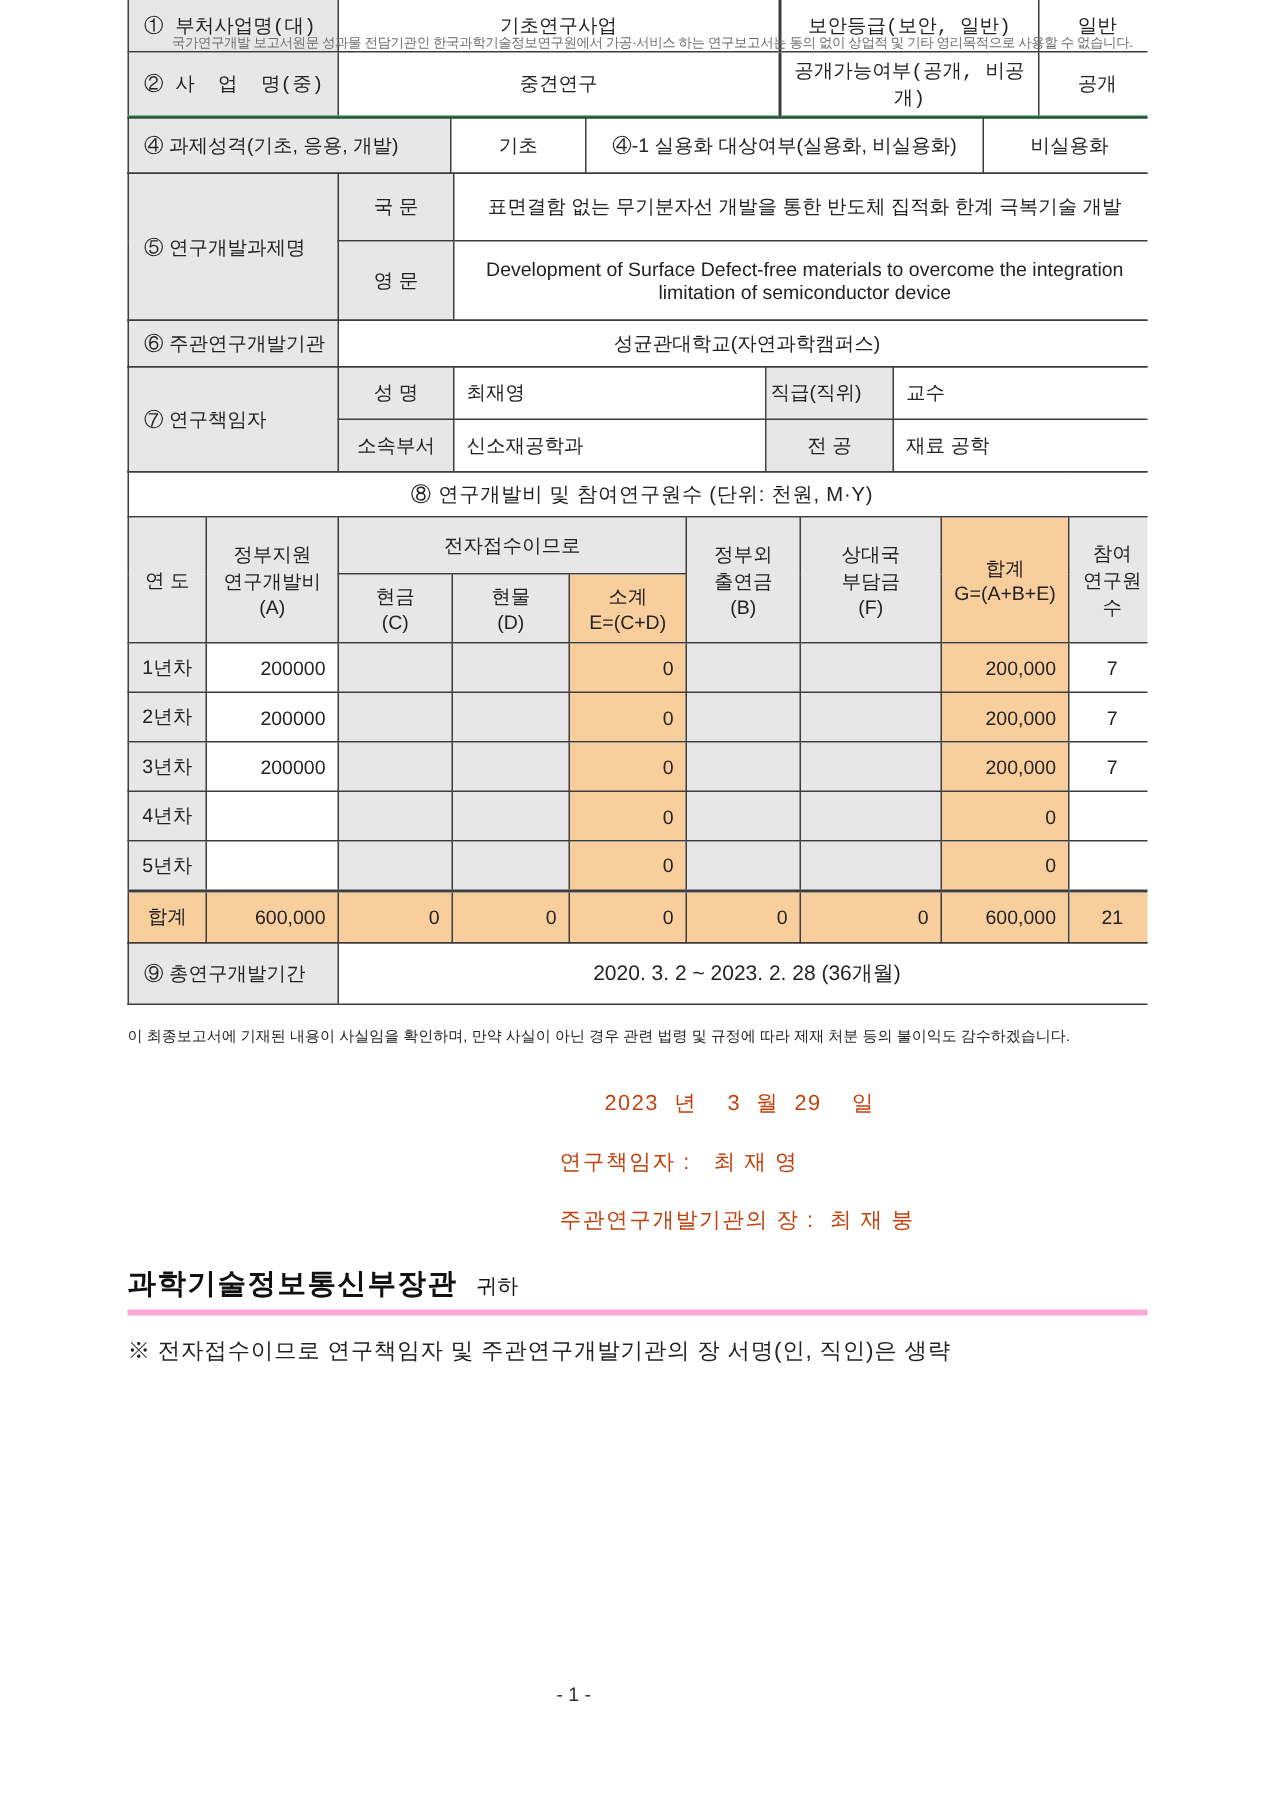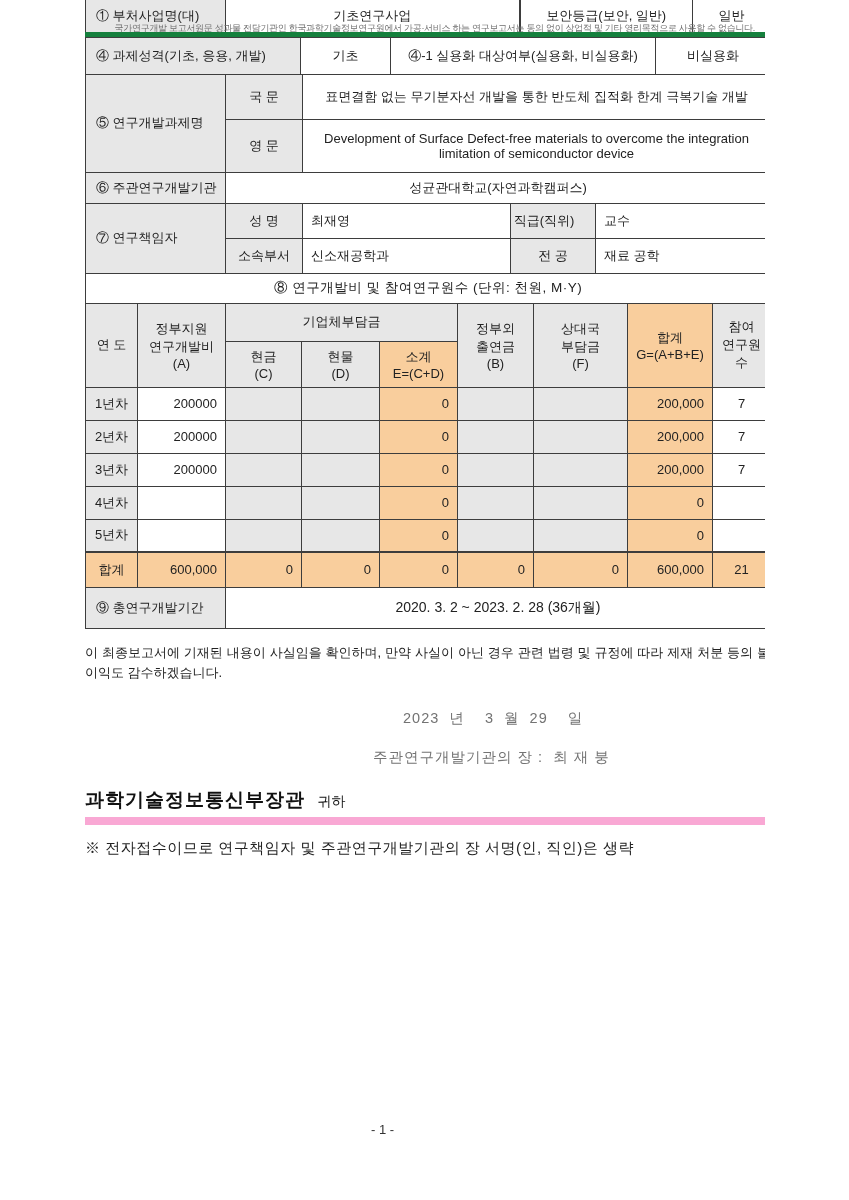--- a/index.html
+++ b/index.html
@@ -23,33 +23,33 @@
     border:1px solid #3d3d3d; font-size:13px; font-weight:normal;
     padding:3px 6px; vertical-align:middle; overflow:hidden;
     white-space:pre-line;
   }
   .lbl  { background:#e7e7e7; text-align:left; padding-left:10px; white-space:pre-wrap; }
   .gray { background:#e7e7e7; }
   .orange { background:#f9ce9d; }
   .ctr { text-align:center; }
   .lft { text-align:left; padding-left:8px;margin-left:24px; }
   .rgt { text-align:right; padding-right:8px; }
-  .tableA { border-bottom:6px solid #15803d; }
+  .tableA { border-bottom:2px solid #15803d;font-family:Liberation Mono, monospace; }
   .tableA .sec-split { border-left:2px solid #3d3d3d; }
   .total-row td { border-top:2px solid #3d3d3d; }
   .budget-section-title { text-align:center; font-size:13.5px; letter-spacing:0.5px; }
 
   .declaration {
-    margin-top:14px; font-size:13px; line-height:1.55; text-align:justify; color:#222;
-  }
-  .sig-block { margin-top:26px; margin-left:288px; font-size:14.5px; color:#737373; }
+    margin-top:14px; font-size:10px; line-height:1.55; text-align:justify; color:#222;
+  }
+  .sig-block { margin-top:26px; margin-left:288px; font-size:14.5px; color:#c2410c; }
   .sig-line { white-space:pre-wrap; margin:0 0 20px 0; letter-spacing:1px; }
   .sig-date { margin-left:30px; }
   .minister-line {
-    margin-top:10px; border-bottom:8px solid #f9a8d4; padding-bottom:4px; width:685px;
+    margin-top:10px; border-bottom:4px solid #f9a8d4; padding-bottom:4px; width:685px;
   }
   .minister-name { font-size:19px; font-weight:bold; color:#111; letter-spacing:1px; }
   .minister-suffix { font-size:14px; margin-left:8px; color:#111; }
   .footnote { margin-top:14px; font-size:15px; color:#222; letter-spacing:0.5px; }
   .page-number {
     position:absolute; top:1122px; left:0; width:100%;
     text-align:center; font-size:13px; color:#333; white-space:pre-wrap;
   }
 </style>
 </head>
@@ -68,20 +68,26 @@
           <col style="width:294px">
           <col style="width:173px">
           <col style="width:78px">
         </colgroup>
       <tbody>
           <tr style="height:35px">
         <td class="lbl">① 부처사업명(대)</td>
         <td class="ctr">기초연구사업</td>
         <td class="ctr sec-split">보안등급(보안, 일반)</td>
         <td class="ctr">일반</td>
+      </tr>
+      <tr style="height:35px">
+        <td class="lbl">② 사  업  명(중)</td>
+        <td class="ctr">중견연구</td>
+        <td class="ctr sec-split">공개가능여부(공개, 비공개)</td>
+        <td class="ctr">공개</td>
       </tr>
     </tbody>
       </table>
 
 
     <table>
       <colgroup>
           <col style="width:215px">
           <col style="width:90px">
           <col style="width:265px">
@@ -168,21 +174,21 @@
       </colgroup>
       <tbody>
           <tr style="height:30px">
         <td class="budget-section-title" colspan="9">⑧ 연구개발비 및 참여연구원수 (단위: 천원, M·Y)</td>
       </tr>
       <tr style="height:38px">
         <th class="gray ctr" rowspan="2">연 도</th>
         <th class="gray ctr" rowspan="2">정부지원
 연구개발비
 (A)</th>
-        <th class="gray ctr" colspan="3">기업체부담금</th>
+        <th class="gray ctr" colspan="3">전자접수이므로</th>
         <th class="gray ctr" rowspan="2">정부외
 출연금
 (B)</th>
         <th class="gray ctr" rowspan="2">상대국
 부담금
 (F)</th>
         <th class="orange ctr" rowspan="2">합계
 G=(A+B+E)</th>
         <th class="gray ctr" rowspan="2">참여
 연구원수</th>
@@ -275,20 +281,21 @@
         <td class="lbl">⑨ 총연구개발기간</td>
         <td class="ctr" style="font-size:14px">2020. 3. 2 ~ 2023. 2. 28 (36개월)</td>
       </tr>
     </tbody>
       </table>
 
     <p class="declaration">이 최종보고서에 기재된 내용이 사실임을 확인하며, 만약 사실이 아닌 경우 관련 법령 및 규정에 따라 제재 처분 등의 불이익도 감수하겠습니다.</p>
 
     <div class="sig-block">
       <p class="sig-line sig-date">2023  년    3  월  29    일</p>
+      <p class="sig-line">연구책임자 :   최 재 영</p>
       <p class="sig-line">주관연구개발기관의 장 :  최 재 붕</p>
     </div>
 
     <div class="minister-line">
       <span class="minister-name">과학기술정보통신부장관</span>
       <span class="minister-suffix">귀하</span>
     </div>
 
     <p class="footnote">※ 전자접수이므로 연구책임자 및 주관연구개발기관의 장 서명(인, 직인)은 생략</p>
   </div>

